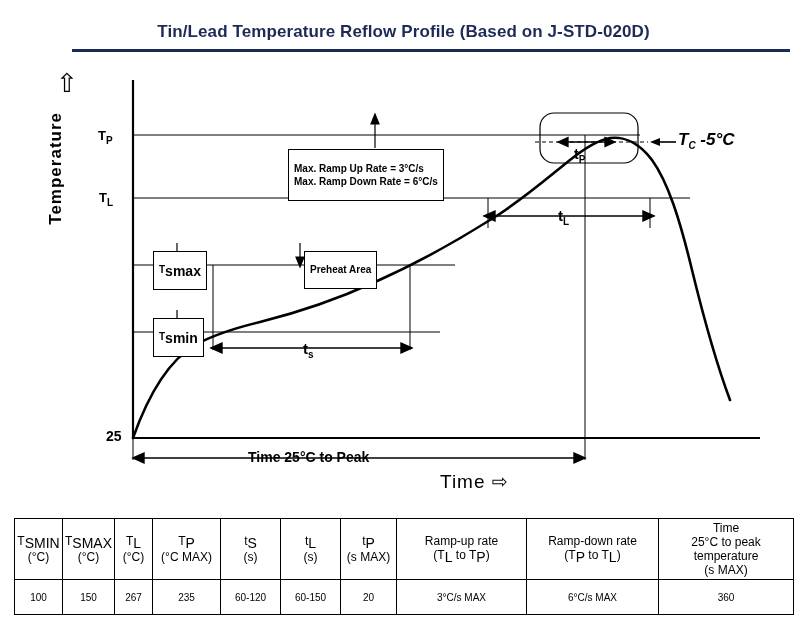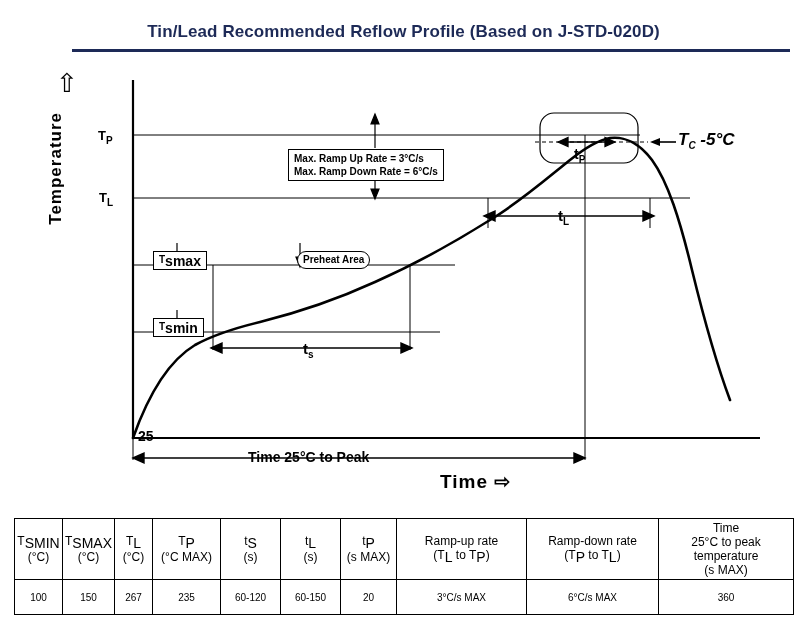--- a/index.html
+++ b/index.html
@@ -71,30 +71,30 @@
     top: 70px;
     font-size: 26px;
     line-height: 26px;
     color: #000;
   }
   .timelabel {
     position: absolute;
     left: 440px;
     top: 470px;
     font-size: 19px;
-    font-weight: bold;
+    font-weight: normal;
     letter-spacing: 1px;
   }
   .boxlabel {
     position: absolute;
     border: 1px solid #000;
     background: #fff;
     font-size: 10px;
     font-weight: bold;
-    padding: 2px 5px;
+    padding: 12px 5px;
     line-height: 12px;
     white-space: nowrap;
   }
   .plain {
     position: absolute;
     font-size: 13px;
     font-weight: bold;
     white-space: nowrap;
   }
   .sub { font-size: 14px; vertical-align: sub; }
@@ -128,21 +128,21 @@
     font-size: 10px;
   }
   .hdr-line1 { display: block; }
   .hdr-line2 { display: block; }
 </style>
 </head>
 <body>
 
 <div class="page">
 
-  <div class="title">Tin/Lead Recommended Reflow Profile (Based on J-STD-020D)</div>
+  <div class="title">Tin/Lead Temperature Reflow Profile (Based on J-STD-020D)</div>
   <div class="title-rule"></div>
 
   <div class="chart">
     <svg width="807" height="440" viewBox="0 0 807 440">
 
       <g stroke="#000" fill="none">
 
         <line x1="133" y1="20" x2="133" y2="378" stroke-width="2.2"></line>
 
         <line x1="133" y1="378" x2="760" y2="378" stroke-width="2.2"></line>
@@ -235,21 +235,21 @@
       <span>T</span><span class="subbig">L</span>
     </div>
 
     <div class="boxlabel" style="left:153px; top:191px;">
       <span>T</span><span class="sub">smax</span>
     </div>
     <div class="boxlabel" style="left:153px; top:258px;">
       <span>T</span><span class="sub">smin</span>
     </div>
 
-    <div class="boxlabel" style="left:297px; top:191px;border-radius:9px;">
+    <div class="boxlabel" style="left:304px; top:191px;">
       <span>Preheat Area</span>
     </div>
 
     <div class="boxlabel" style="left:288px; top:89px; line-height:13px;">
       <div>Max. Ramp Up Rate = 3°C/s</div>
       <div>Max. Ramp Down Rate = 6°C/s</div>
     </div>
 
     <div class="plain" style="left:303px; top:280px; font-size:15px;">
       <span>t</span><span class="subbig">s</span>
@@ -262,21 +262,21 @@
     </div>
 
     <div class="plain" style="left:678px; top:70px; font-size:17px;font-style:italic;">
       <span>T</span><span class="subbig">C</span><span> -5°C</span>
     </div>
 
     <div class="plain" style="left:242px; top:389px; font-size:14px;margin-left:6px;">
       <span>Time 25°C to Peak</span>
     </div>
 
-    <div class="plain" style="left:106px; top:368px; font-size:14px;margin-left:32px;">
+    <div class="plain" style="left:106px; top:368px; font-size:14px;">
       <span>25</span>
     </div>
   </div>
 
   <div class="arrow-up">⇧</div>
   <div class="ylabel">Temperature</div>
 
   <div class="timelabel">
     <span>Time</span> <span>⇨</span>
   </div>

